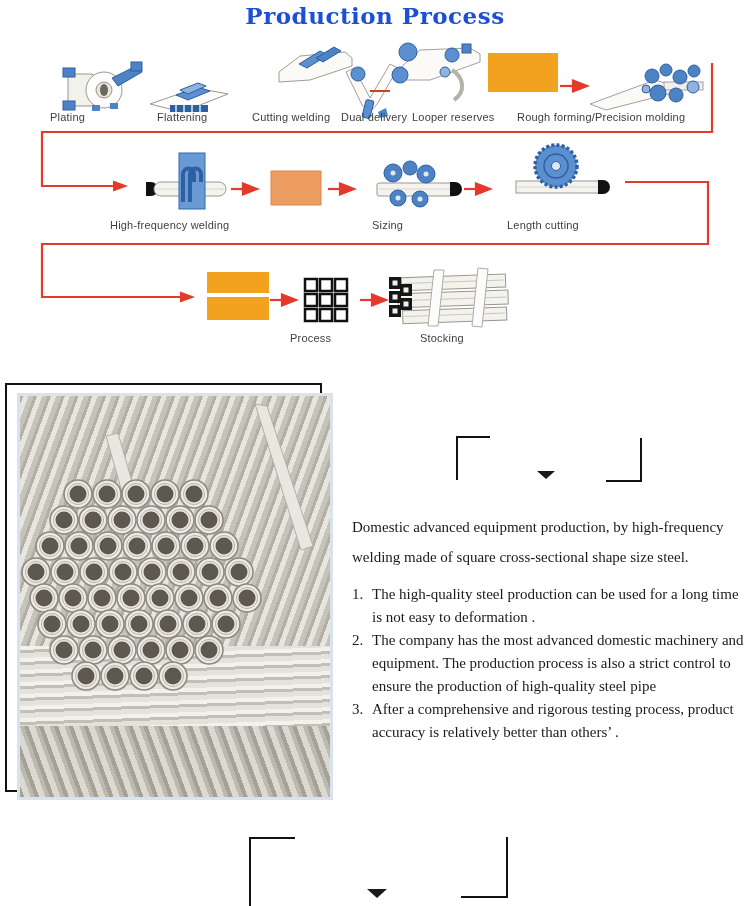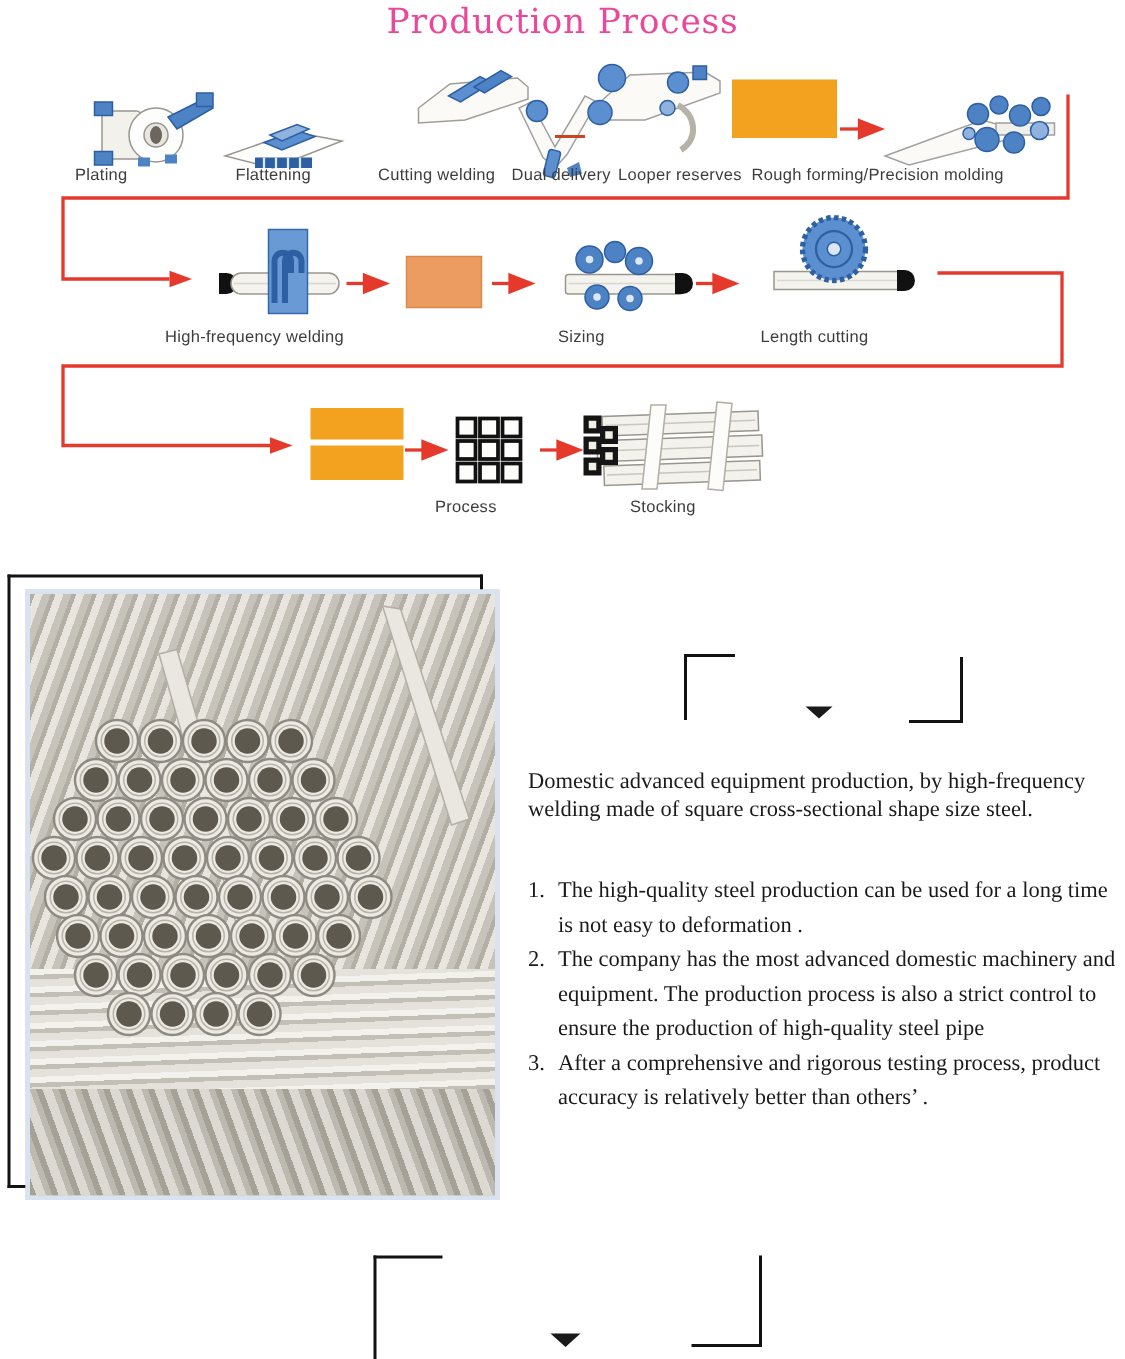--- a/index.html
+++ b/index.html
@@ -1,36 +1,36 @@
 <!DOCTYPE html>
 <html><head>
 <meta charset="utf-8">
 <style>
   html,body{margin:0;padding:0;background:#fff;}
   #canvas{position:relative;width:750px;height:906px;background:#fff;overflow:hidden;
           font-family:"Liberation Sans",sans-serif;}
   .abs{position:absolute;}
-  .serif{font-family:"DejaVu Serif","Liberation Serif",serif;color:#ec4899;}
+  .serif{font-family:"DejaVu Serif","Liberation Serif",serif;color:#1d4ed8;font-weight:bold;}
   .plabel{position:absolute;font:11px "Liberation Sans",sans-serif;color:#3d3d3d;
           letter-spacing:.2px;white-space:nowrap;}
   .blk{position:absolute;background:#121212;}
   .title{position:absolute;left:0;top:2px;width:750px;text-align:center;
          font-size:23px;letter-spacing:.5px;}
   .h2{position:absolute;text-align:center;}
   .tri{position:absolute;width:0;height:0;border-left:9px solid transparent;
        border-right:9px solid transparent;border-top:8px solid #1a1a1a;}
   .photo{position:absolute;left:17px;top:393px;width:316px;height:407px;
          border:3px solid #d8e3ef;box-sizing:border-box;overflow:hidden;background:#cfccc3;}
   .photo .layer{position:absolute;left:0;width:310px;}
   .pt{top:0;height:250px;background:repeating-linear-gradient(110deg,#b3afa5 0 3px,#e7e5de 3px 8px,#c6c3ba 8px 13px);}
   .pm{top:250px;height:80px;background:repeating-linear-gradient(178deg,#f3f1eb 0 4px,#c2bfb6 4px 7px,#e4e2db 7px 12px);}
   .pb{top:330px;height:71px;background:repeating-linear-gradient(70deg,#a5a197 0 4px,#dbd9d2 4px 10px,#bcb9b0 10px 14px);}
   .adv-text-block{position:absolute;left:352px;top:512px;width:395px;
       font-family:"Liberation Serif","DejaVu Serif",serif;font-size:15px;
-      line-height:19px;color:#1a1a1a;}
+      line-height:30px;color:#1a1a1a;}
   .adv-list{position:absolute;left:352px;top:583px;width:398px;
       font-family:"Liberation Serif","DejaVu Serif",serif;font-size:15px;
       line-height:23px;color:#1a1a1a;}
   .adv-item{display:flex;}
   .adv-num{width:20px;flex:0 0 20px;}
   .adv-body{flex:1;}
 </style>
 </head>
 <body>
 
@@ -200,21 +200,21 @@
           <rect x="403.5" y="301.5" width="5" height="5"></rect>
       </g>
     </g>
   </svg>
 
   <div class="plabel" style="left:50px;top:111px;width:80px">Plating</div>
   <div class="plabel" style="left:157px;top:111px;width:80px">Flattening</div>
   <div class="plabel" style="left:252px;top:111px;width:100px">Cutting welding</div>
   <div class="plabel" style="left:341px;top:111px;width:90px">Dual delivery</div>
   <div class="plabel" style="left:412px;top:111px;width:96px">Looper reserves</div>
-  <div class="plabel" style="left:501px;top:111px;width:200px">Rough forming/Precision molding</div>
+  <div class="plabel" style="left:517px;top:111px;width:200px">Rough forming/Precision molding</div>
   <div class="plabel" style="left:110px;top:219px;width:180px">High-frequency  welding</div>
   <div class="plabel" style="left:372px;top:219px;width:80px">Sizing</div>
   <div class="plabel" style="left:507px;top:219px;width:100px">Length cutting</div>
   <div class="plabel" style="left:290px;top:332px;width:80px">Process</div>
   <div class="plabel" style="left:420px;top:332px;width:80px">Stocking</div>
 
   <div class="blk" style="left:5px;top:383px;width:317px;height:2px"></div>
   <div class="blk" style="left:320px;top:383px;width:2px;height:14px"></div>
   <div class="blk" style="left:5px;top:383px;width:2px;height:409px"></div>
   <div class="blk" style="left:5px;top:790px;width:40px;height:2px"></div>

